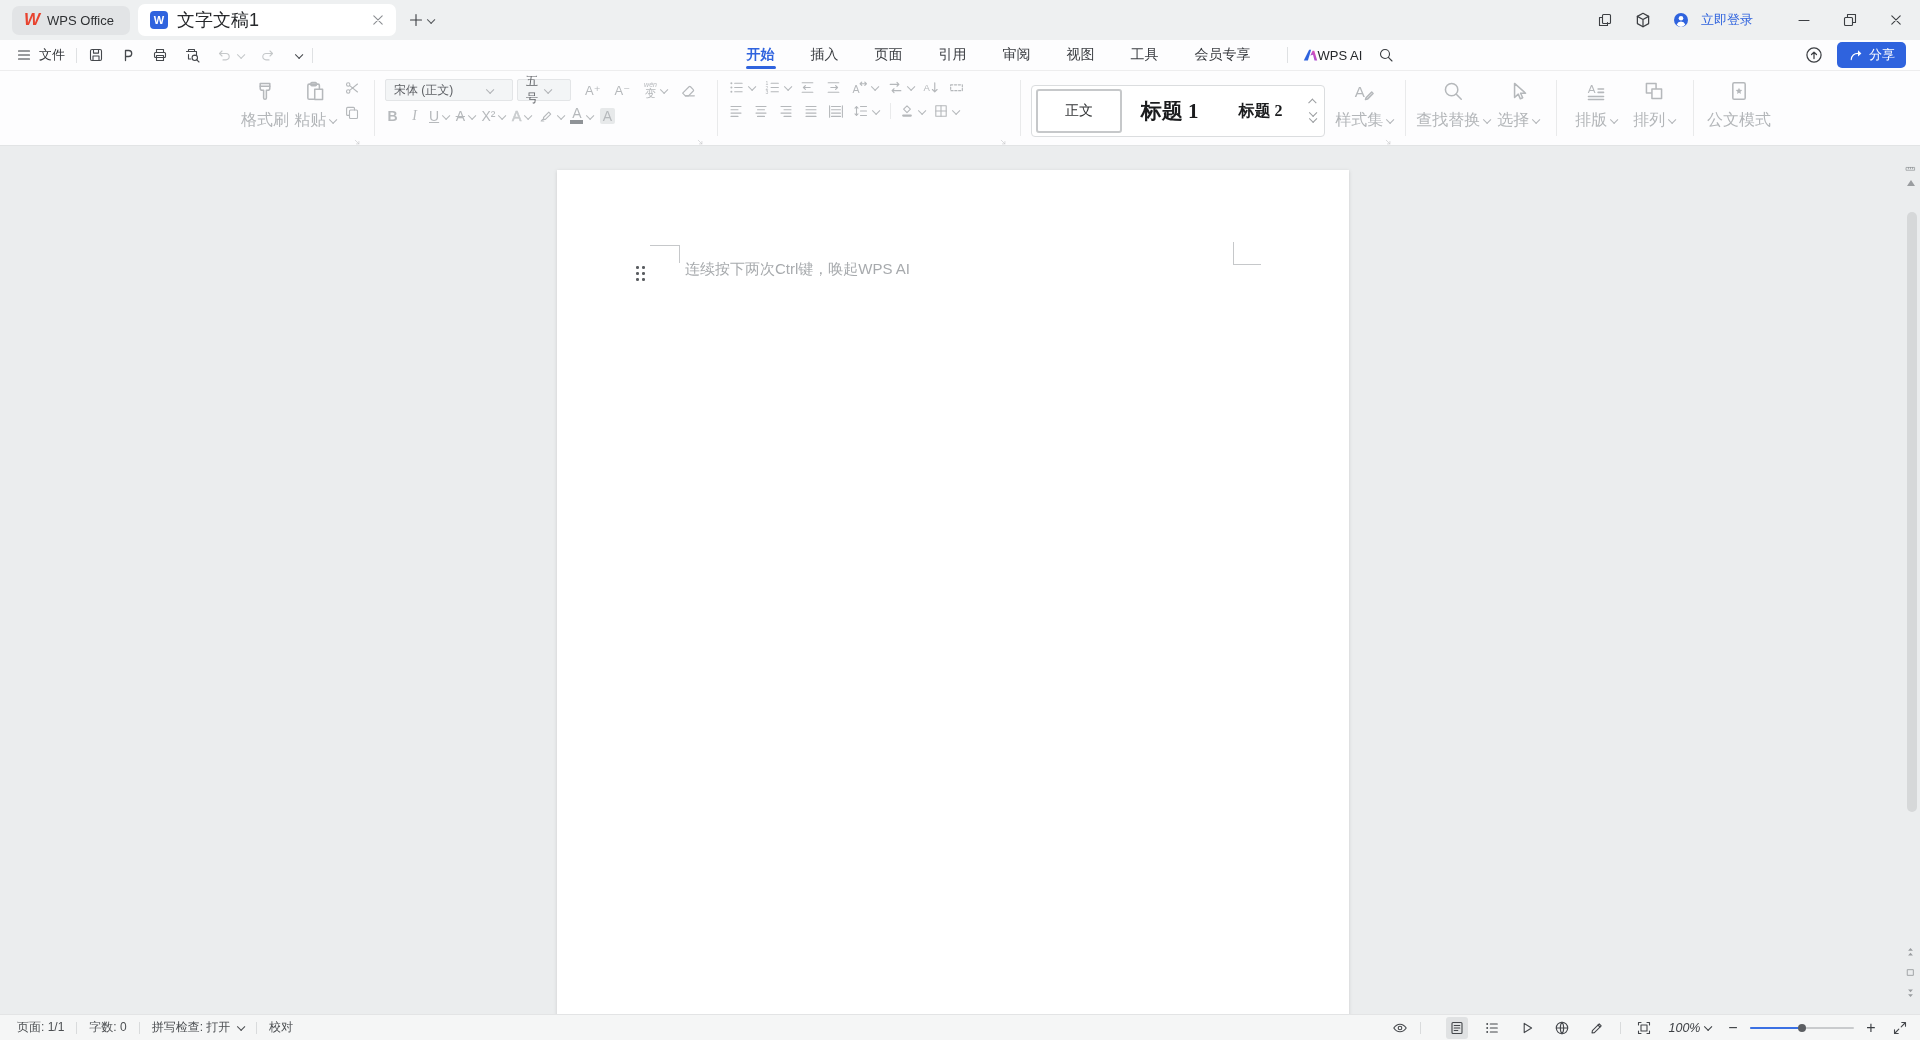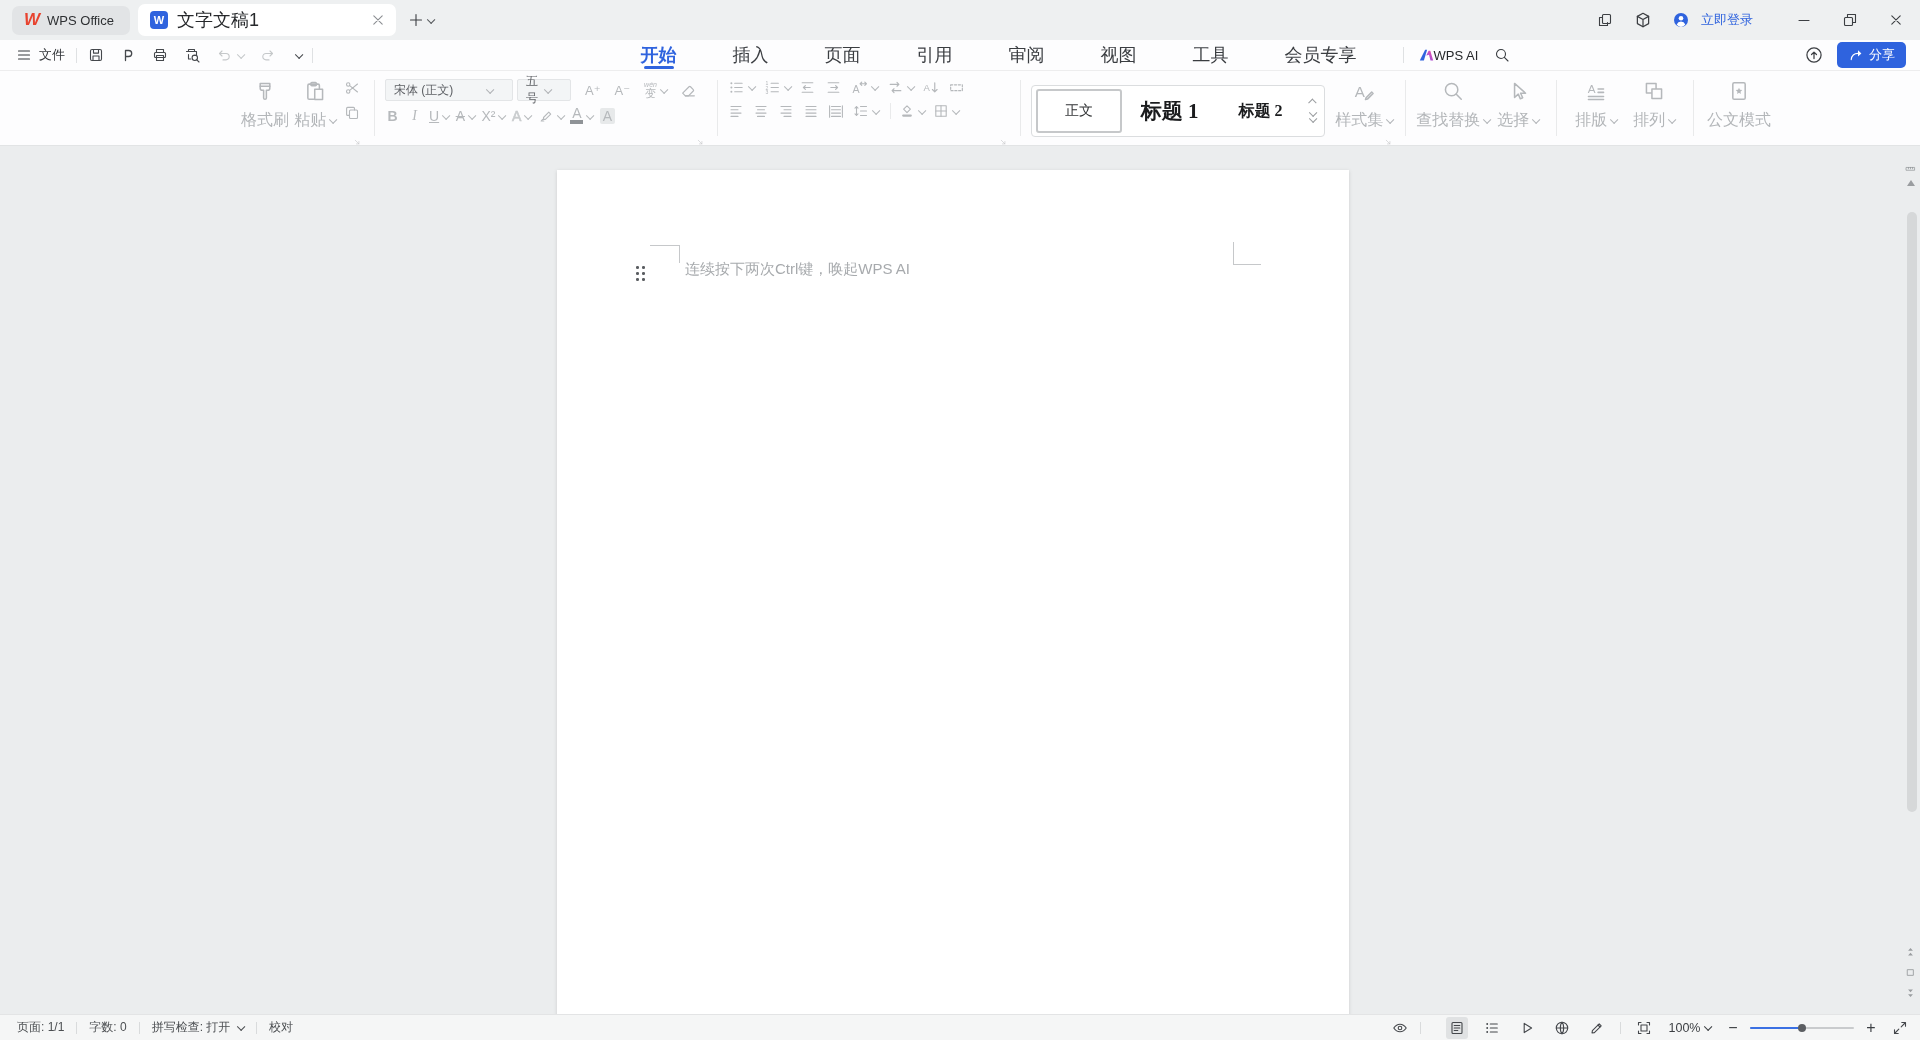--- a/index.html
+++ b/index.html
@@ -25,21 +25,21 @@
   .tbdark { color:#3c3f43; }
 
   
   #menubar { height:30px; background:#fdfdfe; display:flex; align-items:center; padding:0 14px 0 16px;text-align:right; }
   .filebtn { display:flex; align-items:center; gap:7px; font-size:13px; color:#35383c; }
   .qsep { width:1px; height:15px; background:#dfe1e3; margin:0 11px; }
   .quick { display:flex; align-items:center; gap:16px; color:#45484c; }
   .quick .dis { color:#c5c8ca; }
   .qitem { display:flex; align-items:center; gap:2px; }
   #tabsrow { display:flex; align-items:center; margin-left:auto; margin-right:auto; height:100%; }
-  .rtab { font-size:18px; color:#3a3d41; margin:0 28px; height:100%; display:flex; align-items:center; position:relative; }
+  .rtab { font-size:14px; color:#3a3d41; margin:0 18px; height:100%; display:flex; align-items:center; position:relative; }
   .rtab.active { color:#2f63de; font-weight:600; }
   .rtab.active:after { content:""; position:absolute; left:50%; transform:translateX(-50%); bottom:1px; width:30px; height:3px; border-radius:2px; background:#2f63de; }
   .aisep { width:1px; height:16px; background:#dfe1e3; margin:0 14px 0 18px; }
   .aibtn { display:flex; align-items:center; font-size:13px; color:#26282b; }
   .msearch { margin-left:16px; color:#3b3e42; }
   #menubar .mright { display:flex; align-items:center; gap:14px; margin-left:6px; }
   .sharebtn { background:#2f63de; color:#fff; font-size:13px; height:26px; border-radius:5px; display:flex; align-items:center; gap:5px; padding:0 11px; }
 
   
   #ribbon { height:76px; background:#fdfdfe; border-top:1px solid #ededee; border-bottom:1px solid #e2e4e5; display:flex; align-items:stretch; padding-left:240px; color:#b5b8bb; }
@@ -104,21 +104,21 @@
   .vsc-dbldn { position:absolute; bottom:16px; right:1px; width:13px; height:13px; color:#9a9da0; }
 
   
   #statusbar { position:absolute; bottom:0; left:0; right:0; height:26px; background:#f5f6f6; border-top:1px solid #e3e4e5; display:flex; align-items:center; font-size:12px; color:#4c4f52; padding:0 12px 0 17px; }
   .ssep { width:1px; height:12px; background:#d9dbdc; margin:0 12px; }
   .sitem { display:flex; align-items:center; gap:4px; white-space:nowrap; }
   #statusbar .sright { margin-left:auto; display:flex; align-items:center; color:#44474b; }
   .sic { width:16px; height:16px; display:inline-block; }
   .sbtn { display:flex; align-items:center; justify-content:center; padding:3px; border-radius:3px; margin-left:13px; }
   .sbtn.active { background:#e0e2e3; }
-  .zoomtxt { margin-left:14px; display:flex; align-items:center; font-size:12.5px; color:#3c3f43; }
+  .zoomtxt { margin-left:14px; display:flex; align-items:center; font-size:12.5px; color:#3c3f43;font-style:italic; }
   .zminus { margin-left:16px; font-size:16px; color:#3c3f43; width:14px; text-align:center; }
   .slider { position:relative; width:104px; height:14px; margin:0 10px; }
   .slider .track { position:absolute; top:6.5px; left:0; width:100%; height:2px; background:#c9cbcd; border-radius:1px; }
   .slider .fill { position:absolute; top:6.5px; left:0; width:52px; height:2px; background:#3a70e3; border-radius:1px; }
   .slider .handle { position:absolute; top:3px; left:48px; width:8px; height:8px; border-radius:50%; background:#5b5e62; }
   .zplus { font-size:16px; color:#3c3f43; width:14px; text-align:center; }
   .fsbtn { margin-left:14px; }
 </style>
 </head>
 <body>

